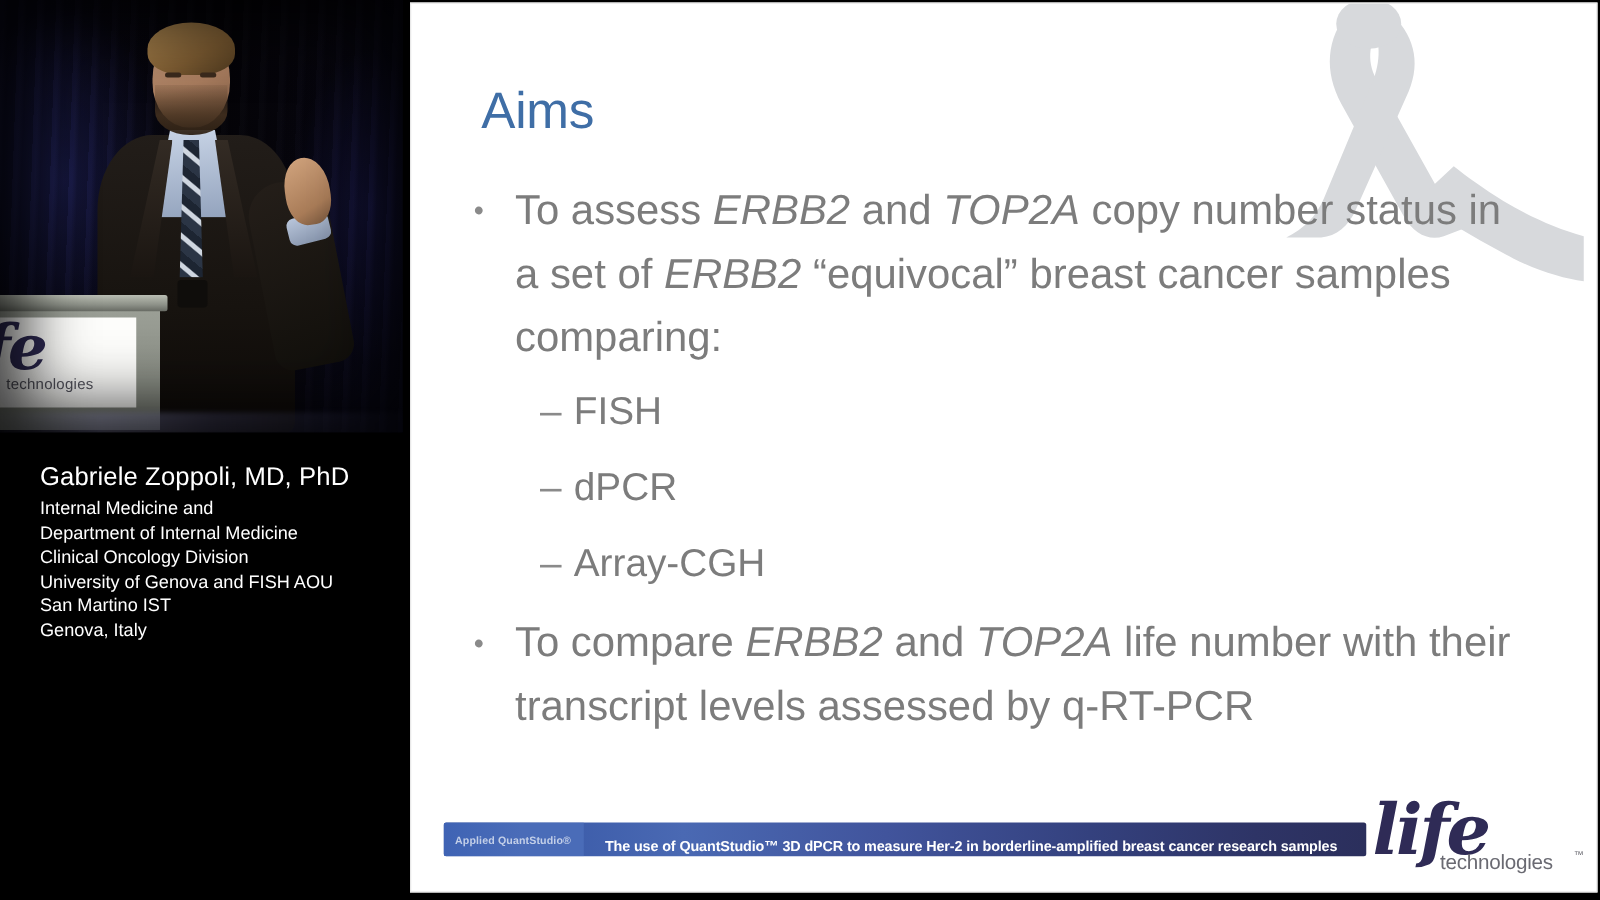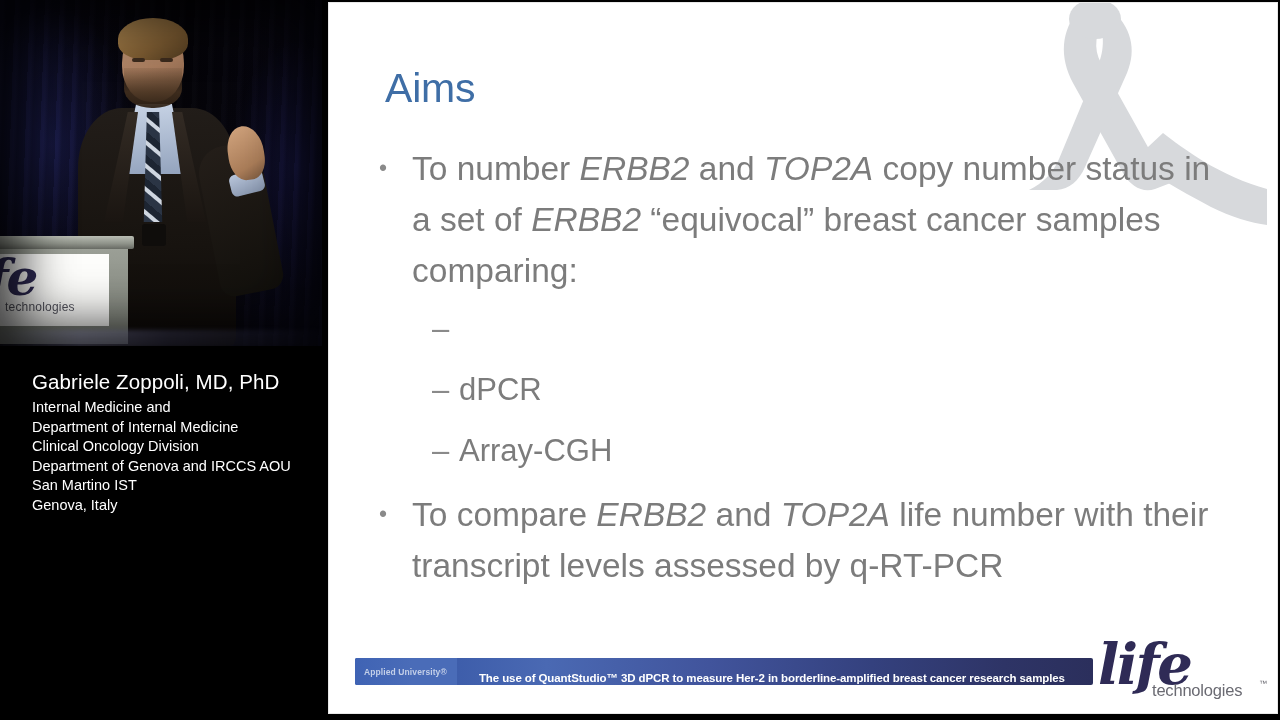--- a/index.html
+++ b/index.html
@@ -393,21 +393,21 @@
     <div class="podium-base-glow"></div>
     <div class="vignette"></div>
   </div>
 
   <div id="speaker-info">
     <div id="speaker-name">Gabriele Zoppoli, MD, PhD</div>
     <div id="speaker-affiliation">
         <div class="affil-line">Internal Medicine and</div>
         <div class="affil-line">Department of Internal Medicine</div>
         <div class="affil-line">Clinical Oncology Division</div>
-        <div class="affil-line">Department of Genova and IRCCS AOU</div>
+        <div class="affil-line">University of Genova and FISH AOU</div>
         <div class="affil-line">San Martino IST</div>
         <div class="affil-line">Genova, Italy</div>
       </div>
   </div>
 
   <div id="slide-frame">
 
     <svg id="ribbon-watermark" viewBox="0 0 260 240" aria-hidden="true">
       <g fill="#d7d9dc">
         <path d="M64 12 C46 34 44 60 58 86 L108 176 C116 190 128 196 140 192 L166 182 C152 176 142 166 134 152 L86 66 C78 52 80 34 92 20 Z"></path>
@@ -415,43 +415,44 @@
         <path d="M118 164 C136 176 162 192 196 210 C216 220 236 226 252 228 L252 192 C230 186 208 176 188 164 C172 154 158 144 148 136 Z"></path>
         <ellipse cx="80" cy="22" rx="26" ry="20"></ellipse>
       </g>
     </svg>
 
     <div id="slide-title">Aims</div>
 
     <div id="bullet-list">
         <div class="bullet">
           <span class="dot">•</span>
-          <span class="btext"><span>To number </span><i>ERBB2</i><span> and </span><i>TOP2A</i><span> copy number status in a set of </span><i>ERBB2</i><span> “equivocal” breast cancer samples comparing:</span></span>
+          <span class="btext"><span>To assess </span><i>ERBB2</i><span> and </span><i>TOP2A</i><span> copy number status in a set of </span><i>ERBB2</i><span> “equivocal” breast cancer samples comparing:</span></span>
         </div>
         <div class="subbullets">
           <div class="subbullet">
             <span class="dash">–</span>
+            <span>FISH</span>
           </div>
           <div class="subbullet">
             <span class="dash">–</span>
             <span>dPCR</span>
           </div>
           <div class="subbullet">
             <span class="dash">–</span>
             <span>Array-CGH</span>
           </div>
         </div>
         <div class="bullet">
           <span class="dot">•</span>
           <span class="btext"><span>To compare </span><i>ERBB2</i><span> and </span><i>TOP2A</i><span> life number with their transcript levels assessed by q-RT-PCR</span></span>
         </div>
       </div>
 
     <div id="banner">
-      <div id="banner-brand">Applied University®</div>
+      <div id="banner-brand">Applied QuantStudio®</div>
       <div id="banner-text">The use of QuantStudio™ 3D dPCR to measure Her-2 in borderline-amplified breast cancer research samples</div>
     </div>
 
     <div id="slide-logo">
       <span class="lg-life">life</span>
       <span class="lg-tech">technologies</span>
       <span class="lg-tm">™</span>
     </div>
   </div>
 </div>

